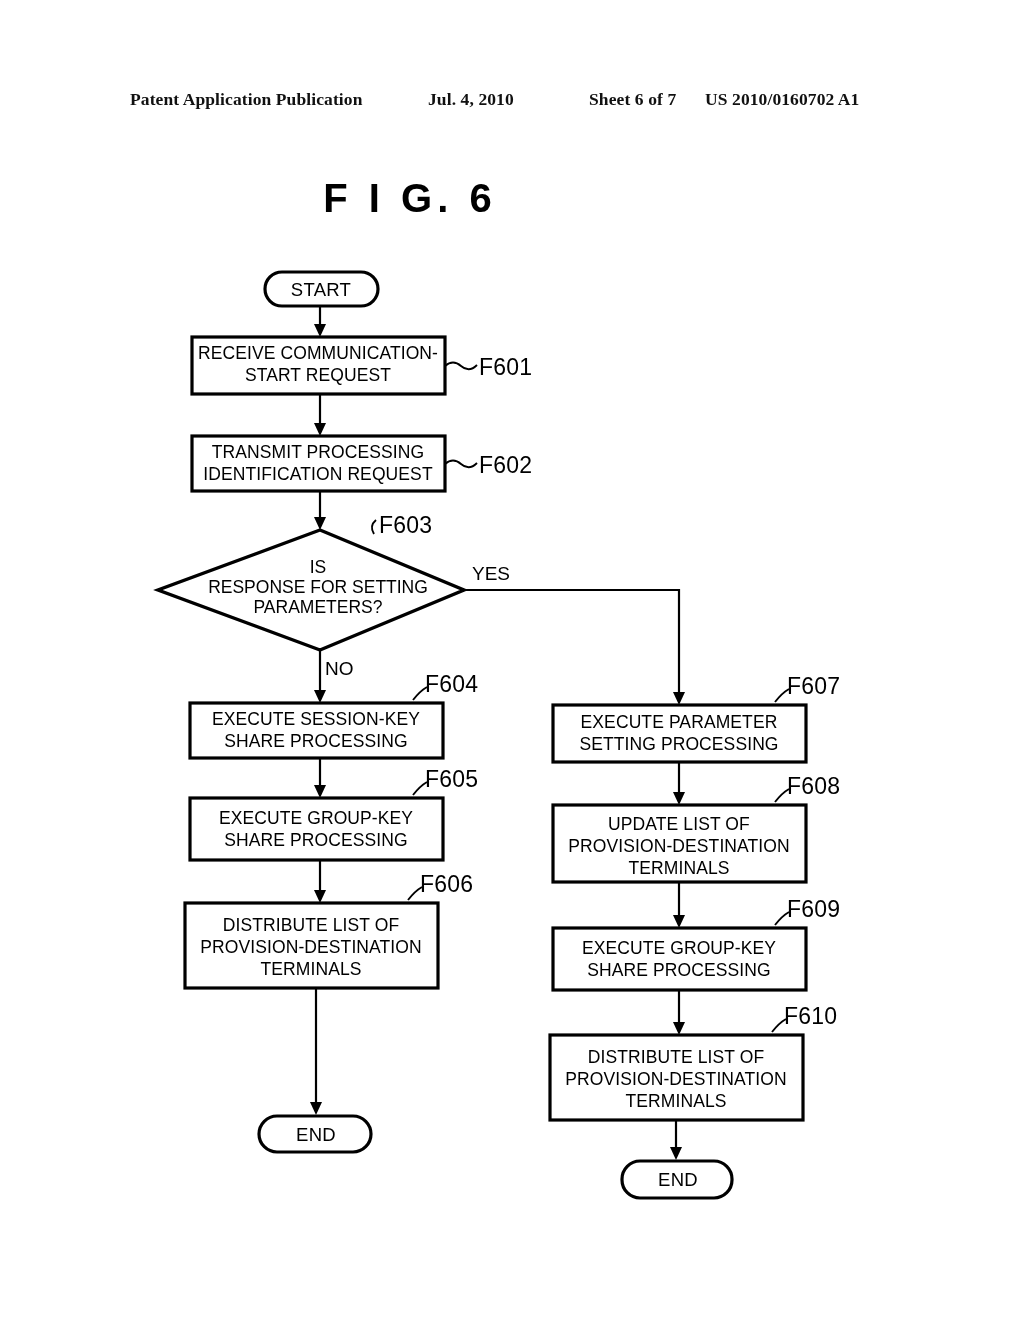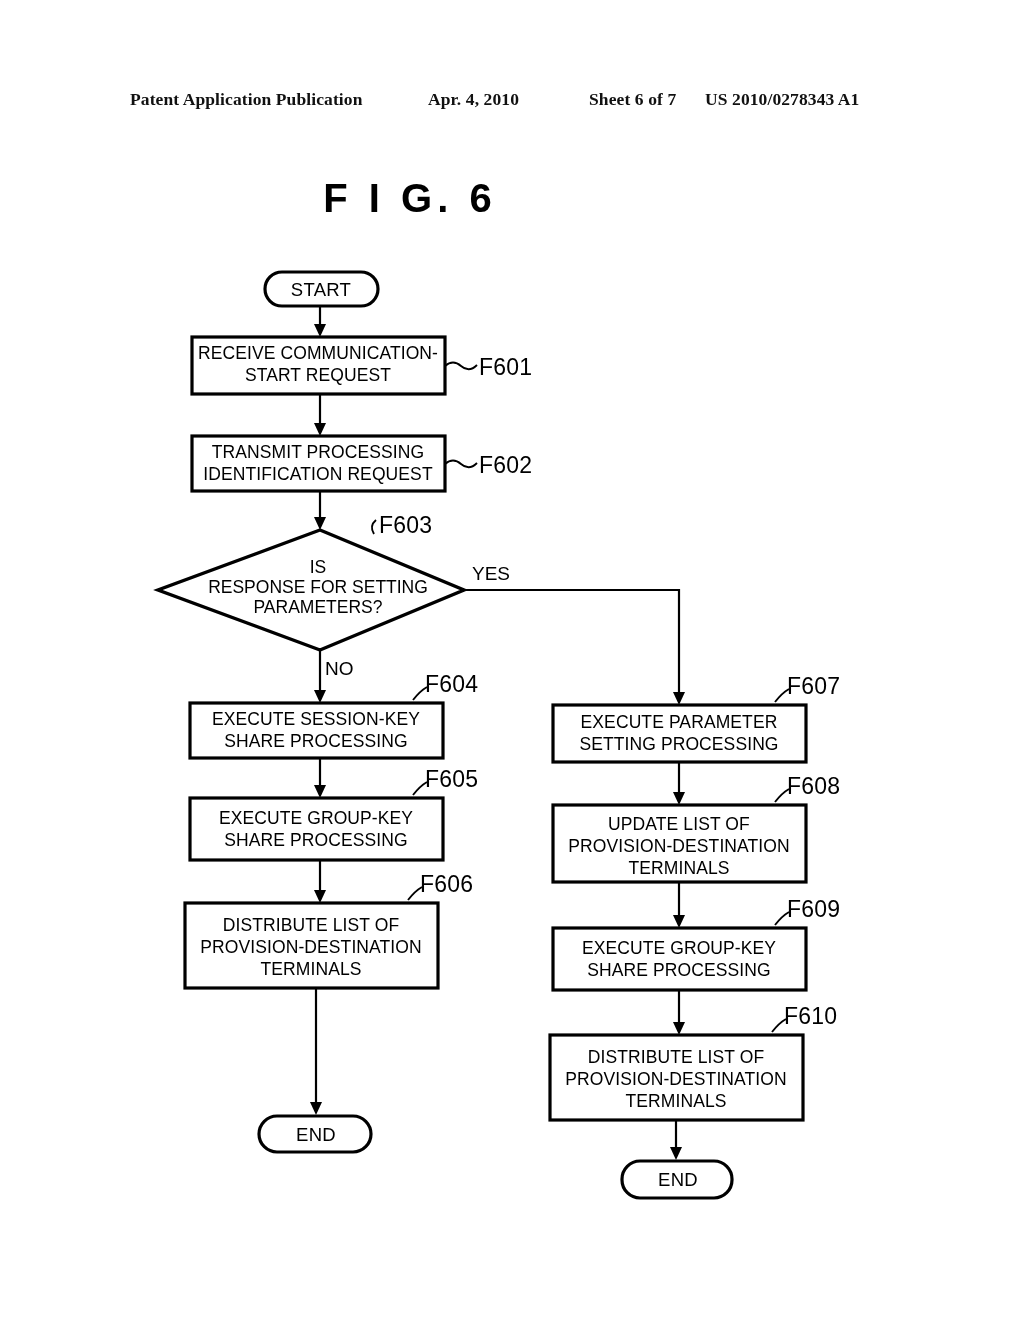--- a/index.html
+++ b/index.html
@@ -125,23 +125,23 @@
     font-size: 19px;
     fill: #000000;
     text-anchor: start;
   }
 </style>
 </head>
 <body>
 
 <div id="patent-header">
   <span class="hdr" id="hdr-pub">Patent Application Publication</span>
-  <span class="hdr" id="hdr-date">Apr. 4, 2010</span>
+  <span class="hdr" id="hdr-date">Jul. 4, 2010</span>
   <span class="hdr" id="hdr-sheet">Sheet 6 of 7</span>
-  <span class="hdr" id="hdr-num">US 2010/0278343 A1</span>
+  <span class="hdr" id="hdr-num">US 2010/0160702 A1</span>
 </div>
 
 <div id="fig-title">F I G.  6</div>
 
 <svg id="flowchart" viewBox="0 0 1024 1320">
 
   <g>
 
     <line class="conn" x1="320" y1="305" x2="320" y2="329"></line>
     <polygon class="arrowhead" points="320,337 314,324 326,324"></polygon>

